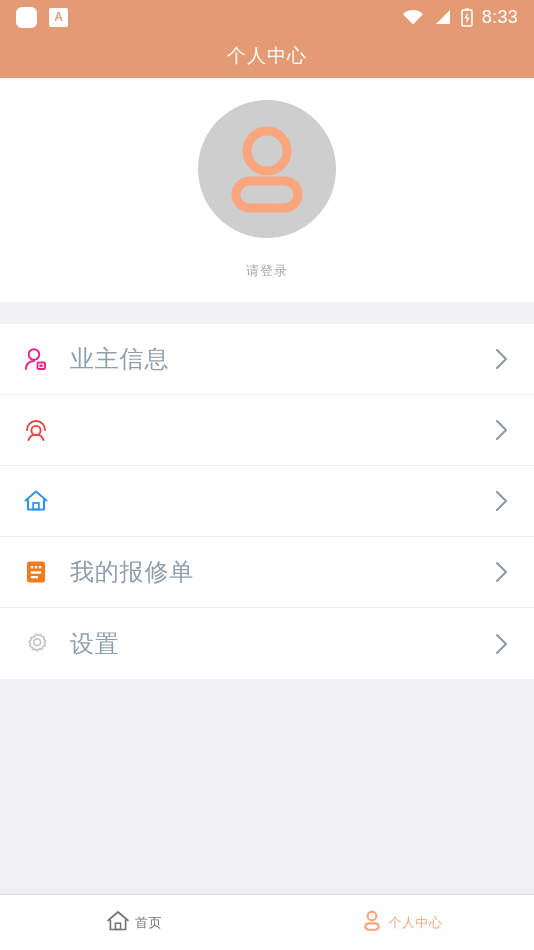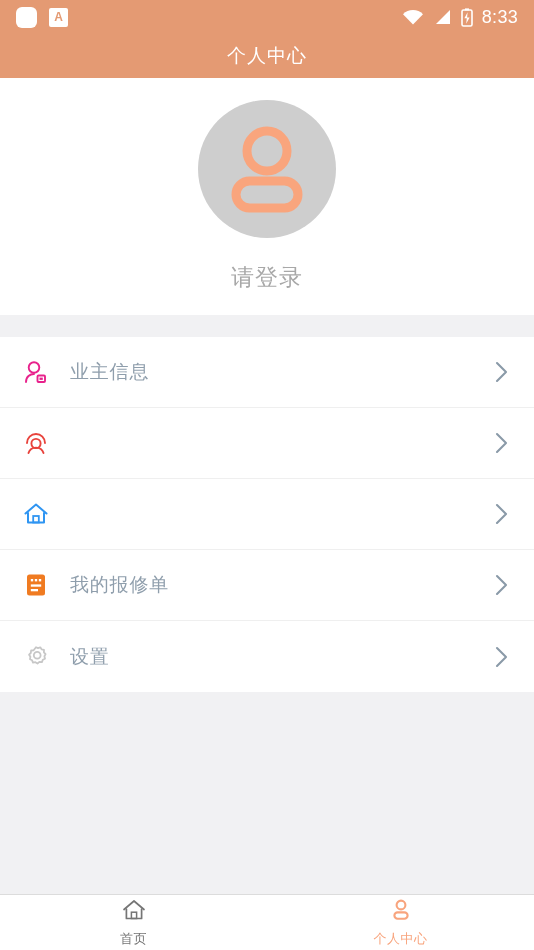--- a/index.html
+++ b/index.html
@@ -33,43 +33,43 @@
 
   
   .profile {
     background: #ffffff; padding-top: 22px; padding-bottom: 22px;
     display: flex; flex-direction: column; align-items: center; flex: none;
   }
   .avatar {
     width: 138px; height: 138px; border-radius: 50%; background: #cecece;
     display: flex; align-items: center; justify-content: center;
   }
-  .login-text { margin-top: 24px; color: #a8a8a8; font-size: 23px; letter-spacing: 1px; }
+  .login-text { margin-top: 24px; color: #a8a8a8; font-size: 13px; letter-spacing: 1px; }
 
   
   .spacer-band { height: 22px; background: #f1f1f3; flex: none; }
   .menu { background: #ffffff; flex: none; }
   .menu-row {
     height: 71px; display: flex; align-items: center;
     padding: 0 22px 0 22px; border-bottom: 1px solid #efefef;
     background: #ffffff;
   }
   .menu-row:last-child { border-bottom: none; align-items: center; }
   .menu-icon { width: 28px; height: 28px; display: flex; align-items: center; justify-content: center; flex: none; }
-  .menu-label { margin-left: 20px; font-size: 19px; color: #8f9eac; letter-spacing: .8px; }
+  .menu-label { margin-left: 20px; font-size: 24px; color: #8f9eac; letter-spacing: .8px; }
   .chev { margin-left: auto; width: 20px; height: 20px; display: flex; align-items: center; justify-content: center; }
 
   .filler { flex: 1; background: #f1f1f3; }
 
   
   .tabbar {
     height: 56px; background: #ffffff; border-top: 1px solid #dcdcdc;
     display: flex; flex: none;
   }
-  .tab { flex: 1; display: flex; flex-direction: column; align-items: center; justify-content: center; gap: 4px; }
+  .tab { flex: 1; display: flex; align-items: center; justify-content: center; gap: 4px; }
   .tab .tab-label { font-size: 13px; letter-spacing: .5px; }
   .tab.inactive .tab-label { color: #757575; }
   .tab.active .tab-label { color: #f8a47d; }
 </style>
 </head>
 <body>
 
 <div class="phone">
 
   <div class="header">

